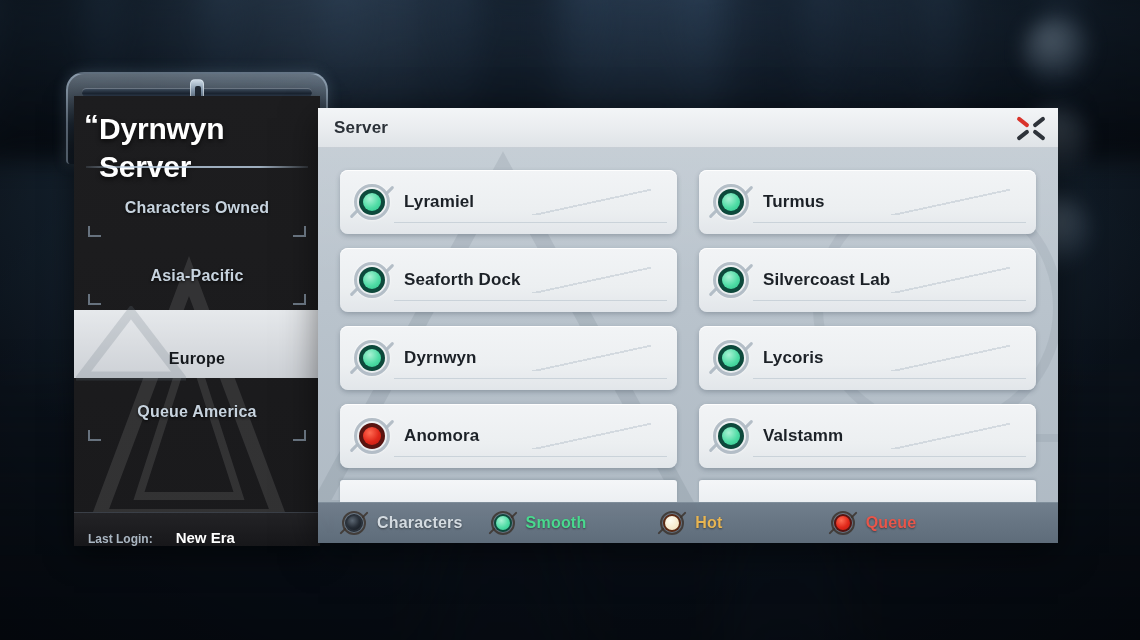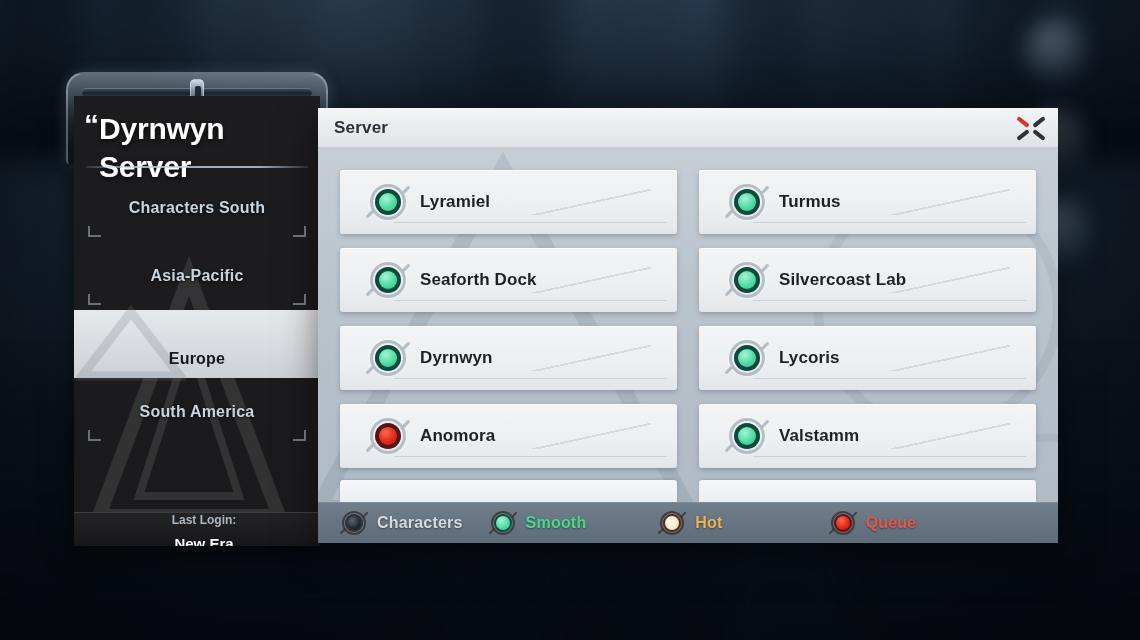--- a/index.html
+++ b/index.html
@@ -129,21 +129,21 @@
   .region-item.selected .rlabel { text-shadow:none;margin-top:30px; }
   .region-item.selected .sel-wm {
     position:absolute; left:2px; top:-4px; width:110px; height:76px;
     opacity:0.22; z-index:1; pointer-events:none;
   }
 
   .side-footer {
     position:absolute; left:0; right:0; bottom:0; height:34px;
     background:linear-gradient(180deg,#232326,#17171a);
     border-top:1px solid rgba(150,170,190,0.28);
-    display:flex; align-items:center; padding-left:14px; gap:8px;flex-direction:column;
+    display:flex; align-items:flex-end; padding-left:14px; gap:23px;
   }
   .lastlogin-label { color:#aab6c2; font-size:12px; font-weight:700; }
   .lastlogin-value { color:#ffffff; font-size:15px; font-weight:700; }
 
   
   #server-panel {
     position:absolute; left:318px; top:108px; width:740px; height:435px;
     background:
       linear-gradient(180deg, rgba(255,255,255,0.10), rgba(255,255,255,0) 40%),
       linear-gradient(180deg,#c3ccd4 0%, #b9c3cc 46%, #aeb9c3 100%);
@@ -182,23 +182,23 @@
 
   .panel-body {
     position:relative; padding:22px 22px 0 22px;
     display:flex; gap:22px; height:354px; overflow:hidden;
   }
   .server-col { flex:1; display:flex; flex-direction:column; gap:14px; }
 
   .server-item {
     position:relative; height:64px; flex:none;
     background:linear-gradient(180deg,#f2f4f6 0%, #eceff1 62%, #e2e6ea 100%);
-    border-radius:3px;
+    border-radius:8px;
     box-shadow:0 2px 5px rgba(40,55,70,0.28), inset 0 1px 0 rgba(255,255,255,0.9);
-    display:flex; align-items:center; padding-left:28px; cursor:pointer;
+    display:flex; align-items:center; padding-left:12px; cursor:pointer;
     overflow:hidden;
   }
   .server-item::after {  
     content:""; position:absolute; right:26px; top:50%; margin-top:-13px;
     width:120px; height:26px;
     background:
       linear-gradient(to bottom right, rgba(0,0,0,0) 49.4%, rgba(150,165,180,0.30) 49.4%, rgba(150,165,180,0.30) 53%, rgba(0,0,0,0) 53%);
   }
   .server-item::before { 
     content:""; position:absolute; left:54px; right:10px; bottom:11px; height:1px;
@@ -298,37 +298,37 @@
     </svg>
 
     <div class="side-title-wrap">
       <span class="quote-mark">“</span>
       <span class="side-title">Dyrnwyn Server</span>
       <div class="title-rule"></div>
     </div>
 
     <div class="region-list" id="region-list">
         <div class="region-item">
-          <span class="rlabel">Characters South</span>
+          <span class="rlabel">Characters Owned</span>
           <span class="bk l"></span>
           <span class="bk r"></span>
         </div>
         <div class="region-item">
           <span class="rlabel">Asia-Pacific</span>
           <span class="bk l"></span>
           <span class="bk r"></span>
         </div>
         <div class="region-item selected">
           <svg class="sel-wm" viewBox="0 0 110 76">
             <polygon points="55,6 104,70 6,70" fill="none" stroke="#6b7883" stroke-width="9"></polygon>
           </svg>
           <span class="rlabel">Europe</span>
         </div>
         <div class="region-item">
-          <span class="rlabel">South America</span>
+          <span class="rlabel">Queue America</span>
           <span class="bk l"></span>
           <span class="bk r"></span>
         </div>
       </div>
 
     <div class="side-footer">
       <span class="lastlogin-label">Last Login:</span>
       <span class="lastlogin-value">New Era</span>
     </div>
   </div>

